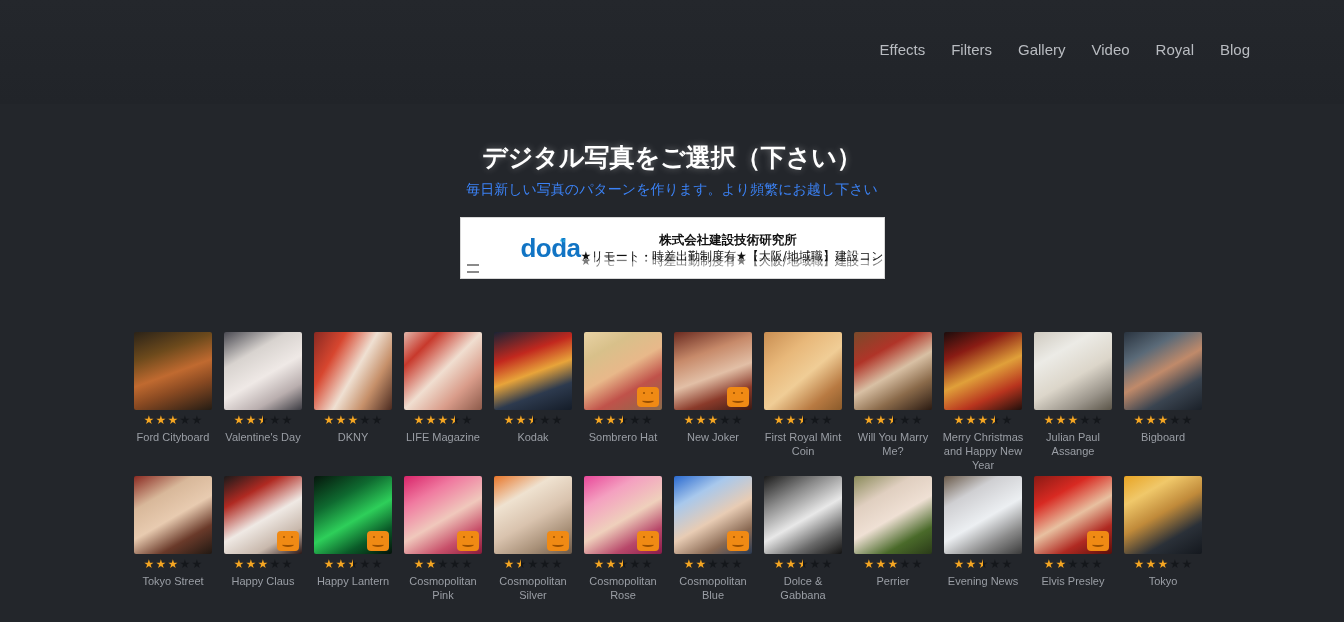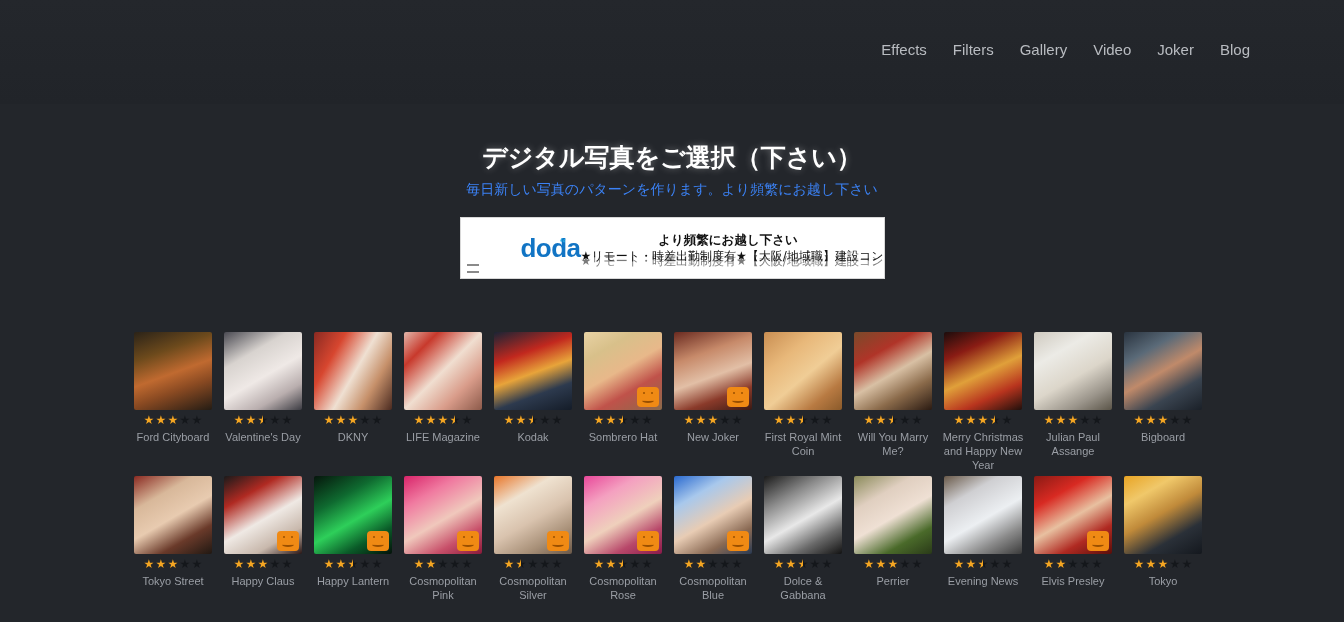--- a/index.html
+++ b/index.html
@@ -245,41 +245,41 @@
 </style>
 </head>
 <body>
 
 <header id="site-header">
   <nav id="main-nav">
       <a class="nav-link">Effects</a>
       <a class="nav-link">Filters</a>
       <a class="nav-link">Gallery</a>
       <a class="nav-link">Video</a>
-      <a class="nav-link">Joker</a>
+      <a class="nav-link">Royal</a>
       <a class="nav-link">Blog</a>
     </nav>
 </header>
 
 <section id="hero">
   <h1 id="hero-title">デジタル写真をご選択（下さい）</h1>
   <p id="hero-subtitle">毎日新しい写真のパターンを作ります。より頻繁にお越し下さい</p>
 </section>
 
 <div id="ad-banner">
   <div id="ad-adchoices">
       <i></i>
       <i></i>
     </div>
   <div id="ad-brand">
     <span>doda</span>
     <span class="tick">‘‘</span>
   </div>
   <div id="ad-copy">
-    <div id="ad-headline">より頻繁にお越し下さい</div>
+    <div id="ad-headline">株式会社建設技術研究所</div>
     <div class="ad-sub-wrap">
       <div id="ad-subline">★リモート・時差出勤制度有★【大阪/地域職】建設コンサル</div>
       <div id="ad-subline-ghost">★リモート・時差出勤制度有★【大阪/地域職】建設コンサル</div>
     </div>
   </div>
 </div>
 
 <main id="effects-grid">
     <div class="effect-row">
       <a class="effect-card">

